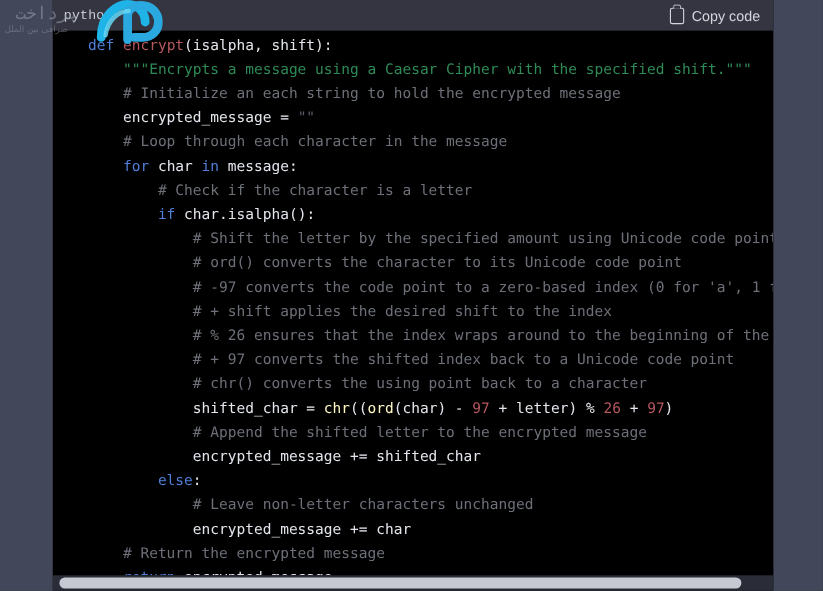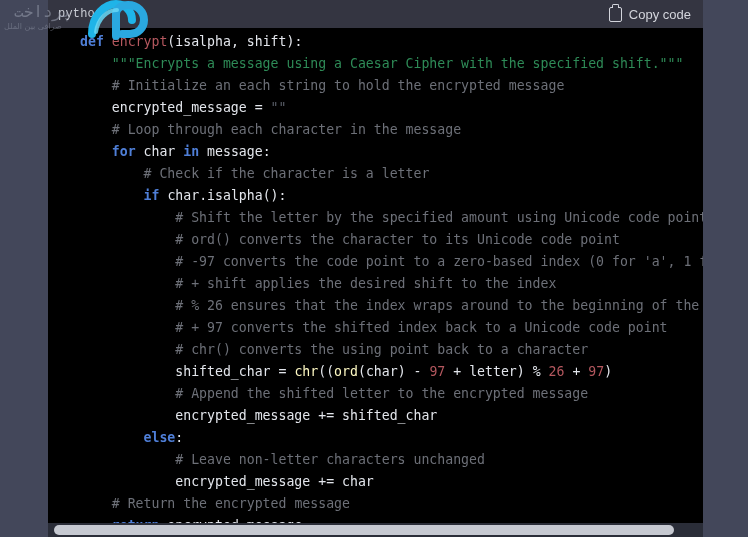--- a/index.html
+++ b/index.html
@@ -98,21 +98,21 @@
   pre#code-text {
     margin: 0;
     padding: 3px 0 0 32px;
     font-family: "DejaVu Sans Mono", monospace;
     font-size: 13.2px;
     line-height: 22px;
     color: #d6d9df;
     white-space: pre;
     tab-size: 4;
   }
-  pre#code-text .kw   { color: #4f7fd8; font-weight: bold; }          
+  pre#code-text .kw   { color: #4f7fd8; }          
   pre#code-text .fn   { color: #b5585f; }          
   pre#code-text .bi   { color: #fef9c3; }          
   pre#code-text .num  { color: #b5585f; margin-top: 28px; }          
   pre#code-text .str  { color: #2e8b57; }          
   pre#code-text .estr { color: #5a5f68; }          
   pre#code-text .com  { color: #6d7078; }          
   pre#code-text .pl   { color: #e3e6ec; }          
 
   
   #hscroll-track {

